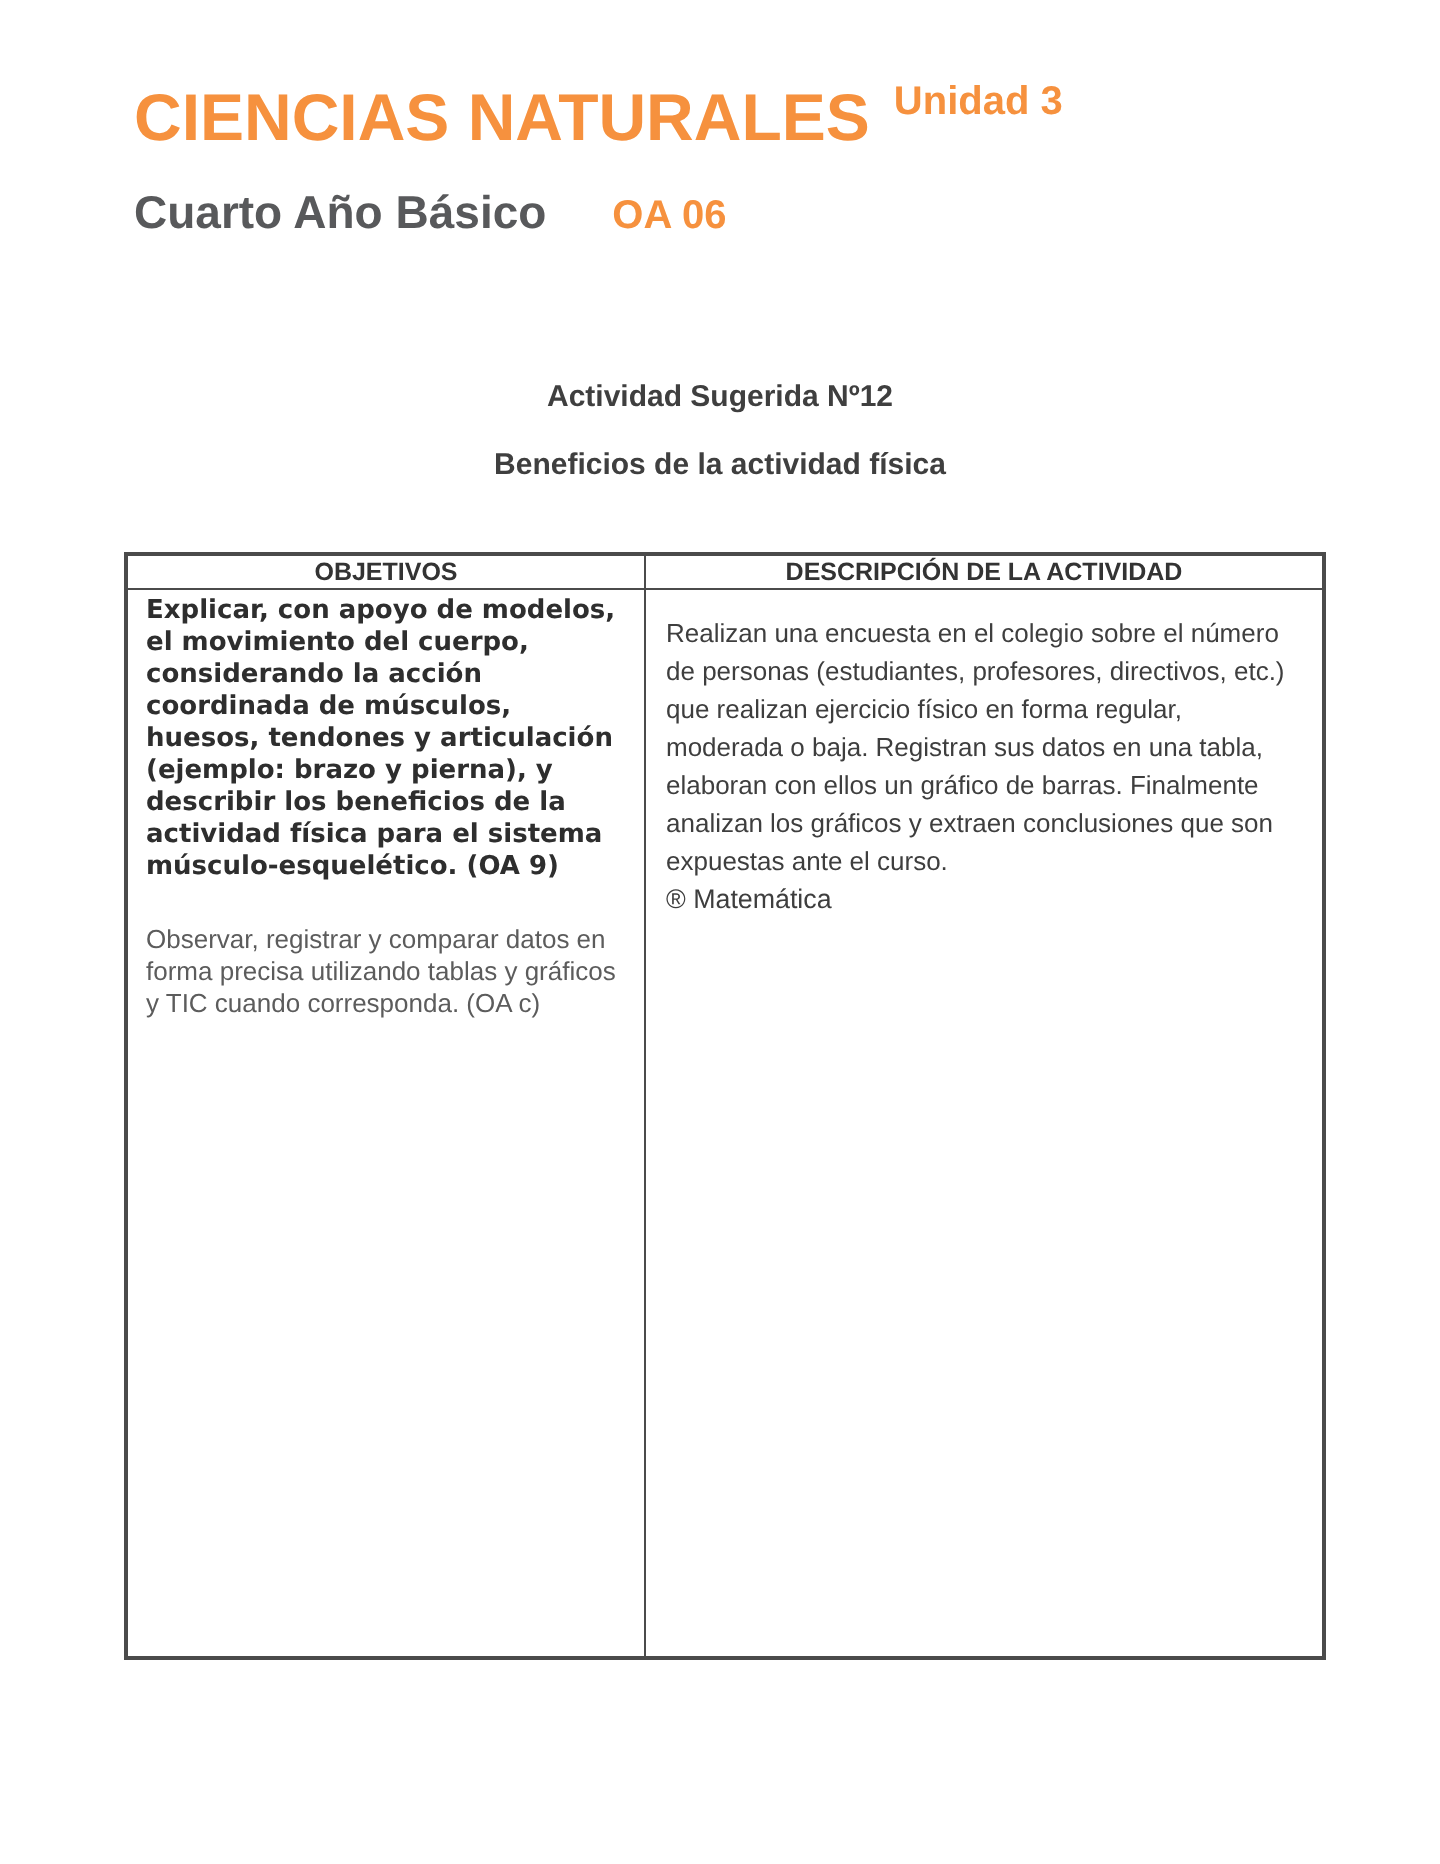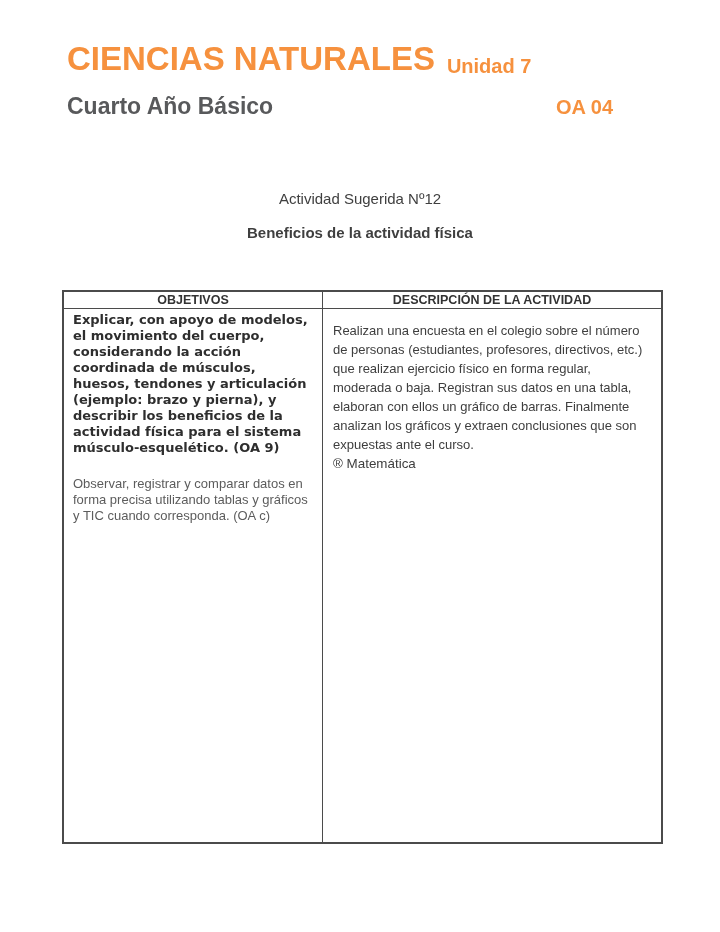--- a/index.html
+++ b/index.html
@@ -14,60 +14,60 @@
     width: 720px; height: 932px;
     background: #ffffff;
   }
 
   
   .doc-header {
     position: absolute;
     left: 67px; top: 40px; width: 546px;
   }
   .title-row {
-    display: flex; align-items: flex-end; gap: 12px;
+    display: flex; align-items: flex-start; gap: 12px;
     white-space: nowrap;
   }
   .main-title {
     font-size: 33px; font-weight: bold;
     color: #F6913E; letter-spacing: 0px;
   }
   .unit-label {
     font-size: 20px; font-weight: bold;
     color: #F6913E;
   }
   .grade-row {
     margin-top: 15px;
-    display: flex; justify-content: space-between; align-items: baseline; gap: 33px;
+    display: flex; justify-content: flex-start; align-items: baseline; gap: 33px;
   }
   .grade-title {
     font-size: 23px; font-weight: bold;
     color: #58595B;
   }
   .oa-code {
     font-size: 20px; font-weight: bold;
     color: #F6913E;
   }
 
   
   .activity-number {
     position: absolute; left: 0; top: 190px; width: 720px;
     text-align: center;
-    font-size: 15px; font-weight: normal; color: #3F3F3F;
+    font-size: 15px; font-weight: bold; color: #3F3F3F;
   }
   .activity-name {
     position: absolute; left: 0; top: 224px; width: 720px;
     text-align: center;
     font-size: 15px; font-weight: bold; color: #3F3F3F;
   }
 
   
   .doc-table {
     position: absolute;
-    left: 62px; top: 290px;
+    left: 62px; top: 276px;
     width: 601px; height: 554px;
     box-sizing: border-box;
     border: 2px solid #4B4B4B;
     display: grid;
     grid-template-columns: 259px 1fr;
     grid-template-rows: 17px 1fr;
     background: #ffffff;
   }
   .th-cell {
     box-sizing: border-box;
@@ -112,25 +112,25 @@
   }
 </style>
 </head>
 <body>
 
 <div class="page">
 
   <div class="doc-header">
     <div class="title-row">
       <span class="main-title">CIENCIAS NATURALES</span>
-      <span class="unit-label">Unidad 7</span>
+      <span class="unit-label">Unidad 3</span>
     </div>
     <div class="grade-row">
       <span class="grade-title">Cuarto Año Básico</span>
-      <span class="oa-code">OA 04</span>
+      <span class="oa-code">OA 06</span>
     </div>
   </div>
 
   <div class="activity-number">Actividad Sugerida Nº12</div>
   <div class="activity-name">Beneficios de la actividad física</div>
 
   <div class="doc-table">
     <div class="th-cell th-objectives">OBJETIVOS</div>
     <div class="th-cell">DESCRIPCIÓN DE LA ACTIVIDAD</div>
 

